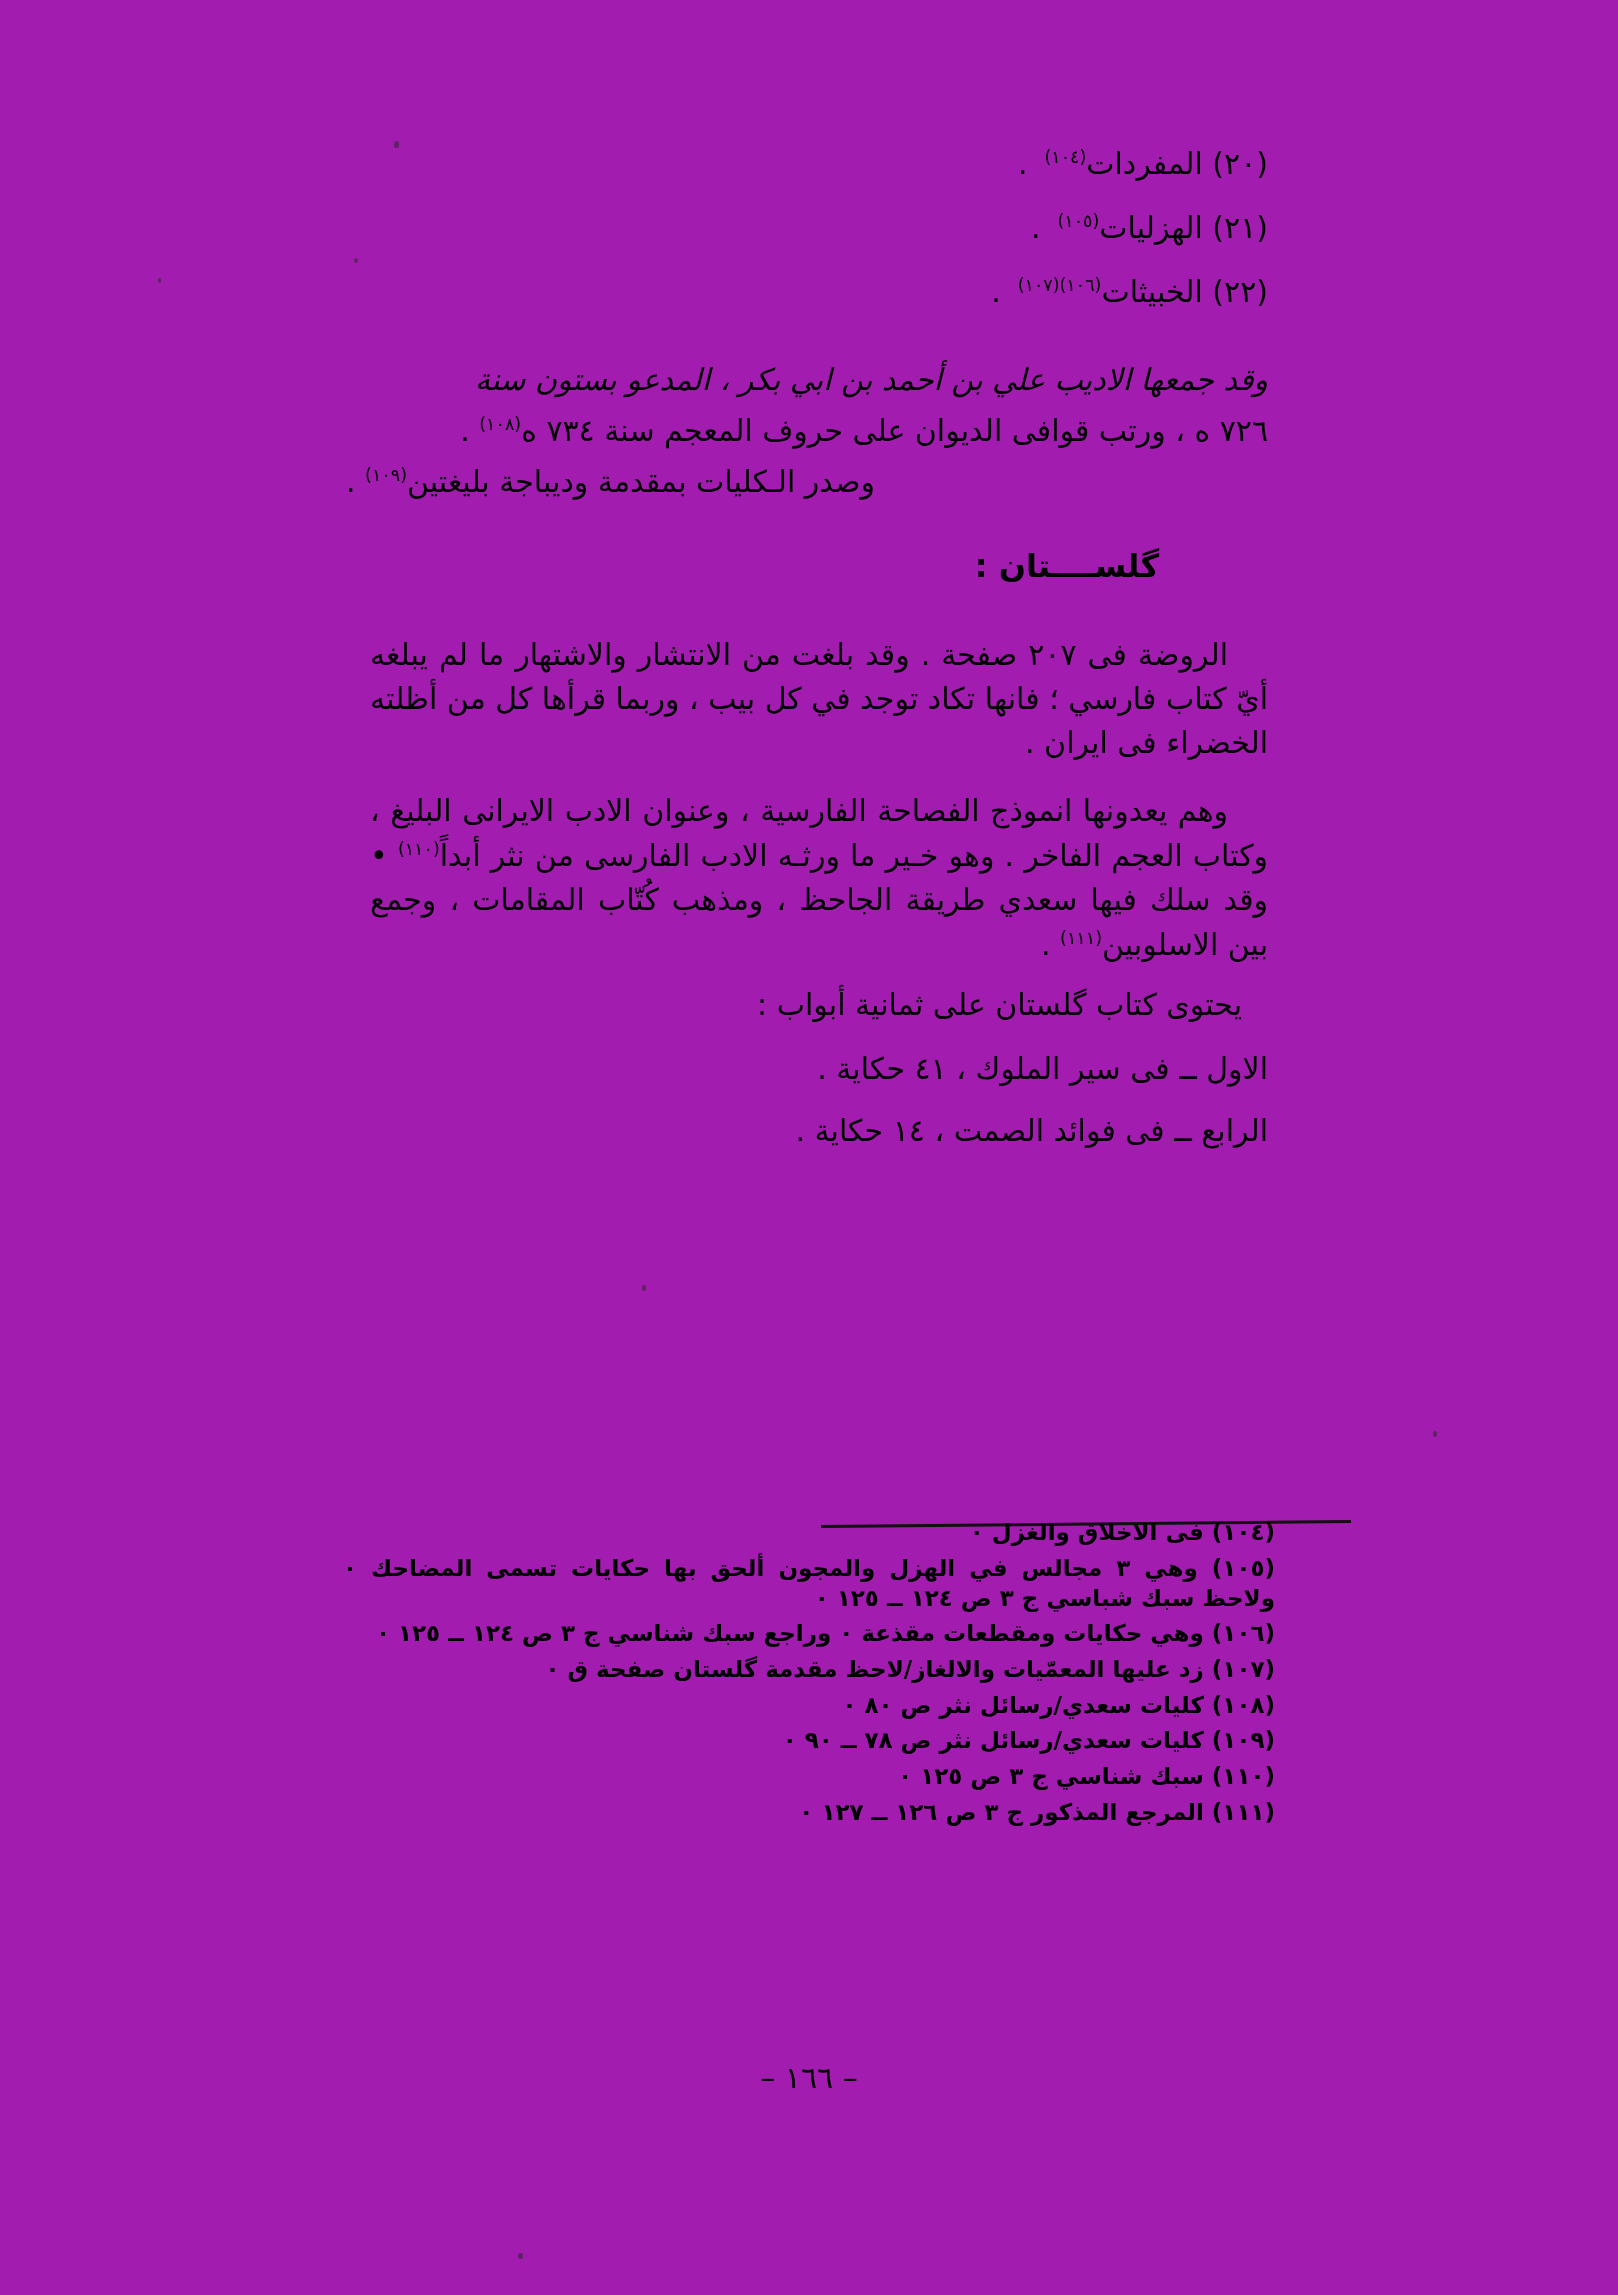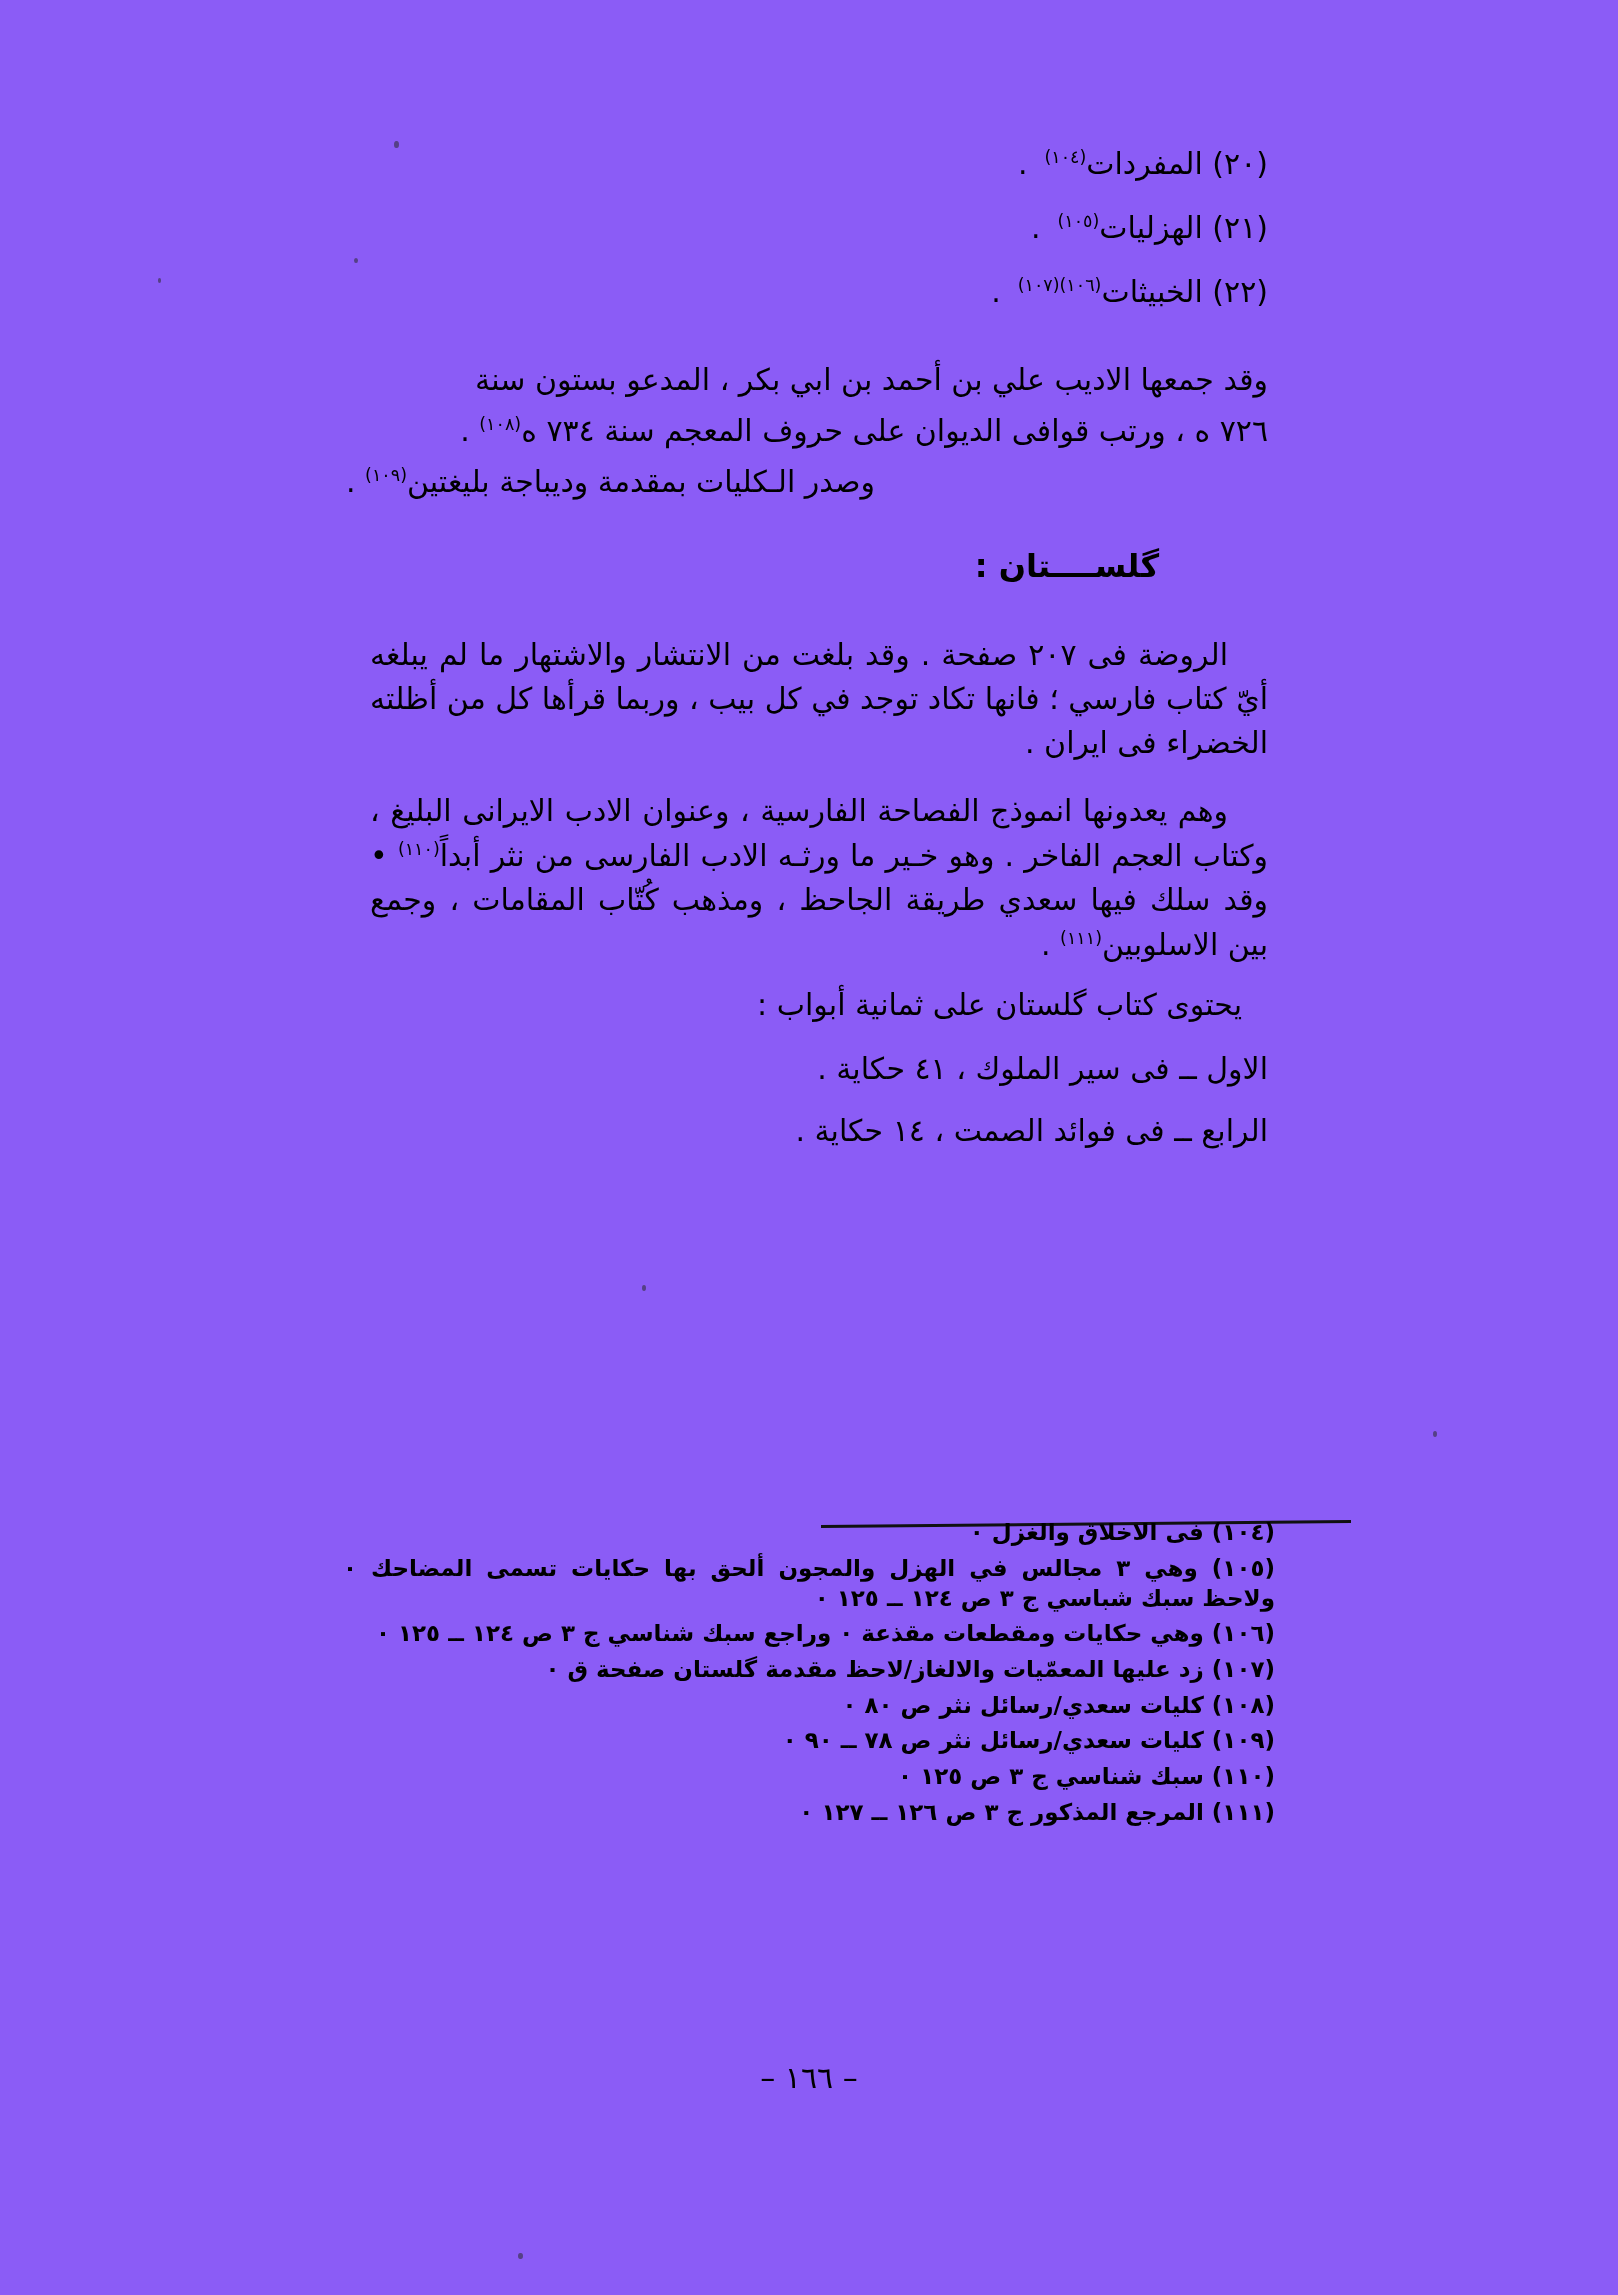--- a/index.html
+++ b/index.html
@@ -14,21 +14,21 @@
     position: relative;
     font-family: "DejaVu Sans", "Liberation Sans", sans-serif;
     color: #000000;
     overflow: hidden;
   }
 
   
   #page {
     position: absolute;
     inset: 0;
-    background: #8b5cf6;
+    background: #a21caf;
   }
 
   
   .speck {
     position: absolute;
     background: #2a2a2a;
     border-radius: 50%;
     opacity: .55;
   }
 
@@ -171,21 +171,21 @@
       <span>الهزليات</span><span class="sup">(١٠٥)</span><span class="endpt">.</span>
     </div>
 
     <div class="num-line">
       <span>(٢٢)</span>
       <span>الخبيثات</span><span class="sup">(١٠٦)(١٠٧)</span><span class="endpt">.</span>
     </div>
 
     <div class="gap-sm"></div>
 
-    <p class="para" style="text-align:justify;">
+    <p class="para" style="text-align:justify;font-style:italic;">
       <span>وقد جمعها الاديب علي بن أحمد بن ابي بكر ، المدعو بستون سنة</span>
     </p>
     <p class="para" style="text-align:justify;">
       <span>٧٢٦ ه ، ورتب قوافى الديوان على حروف المعجم سنة ٧٣٤ ه</span><span class="sup">(١٠٨)</span>
       <span>.</span>
     </p>
     <p class="para" style="text-align:left;">
       <span>وصدر الـكليات بمقدمة وديباجة بليغتين</span><span class="sup">(١٠٩)</span>
       <span>.</span>
     </p>

